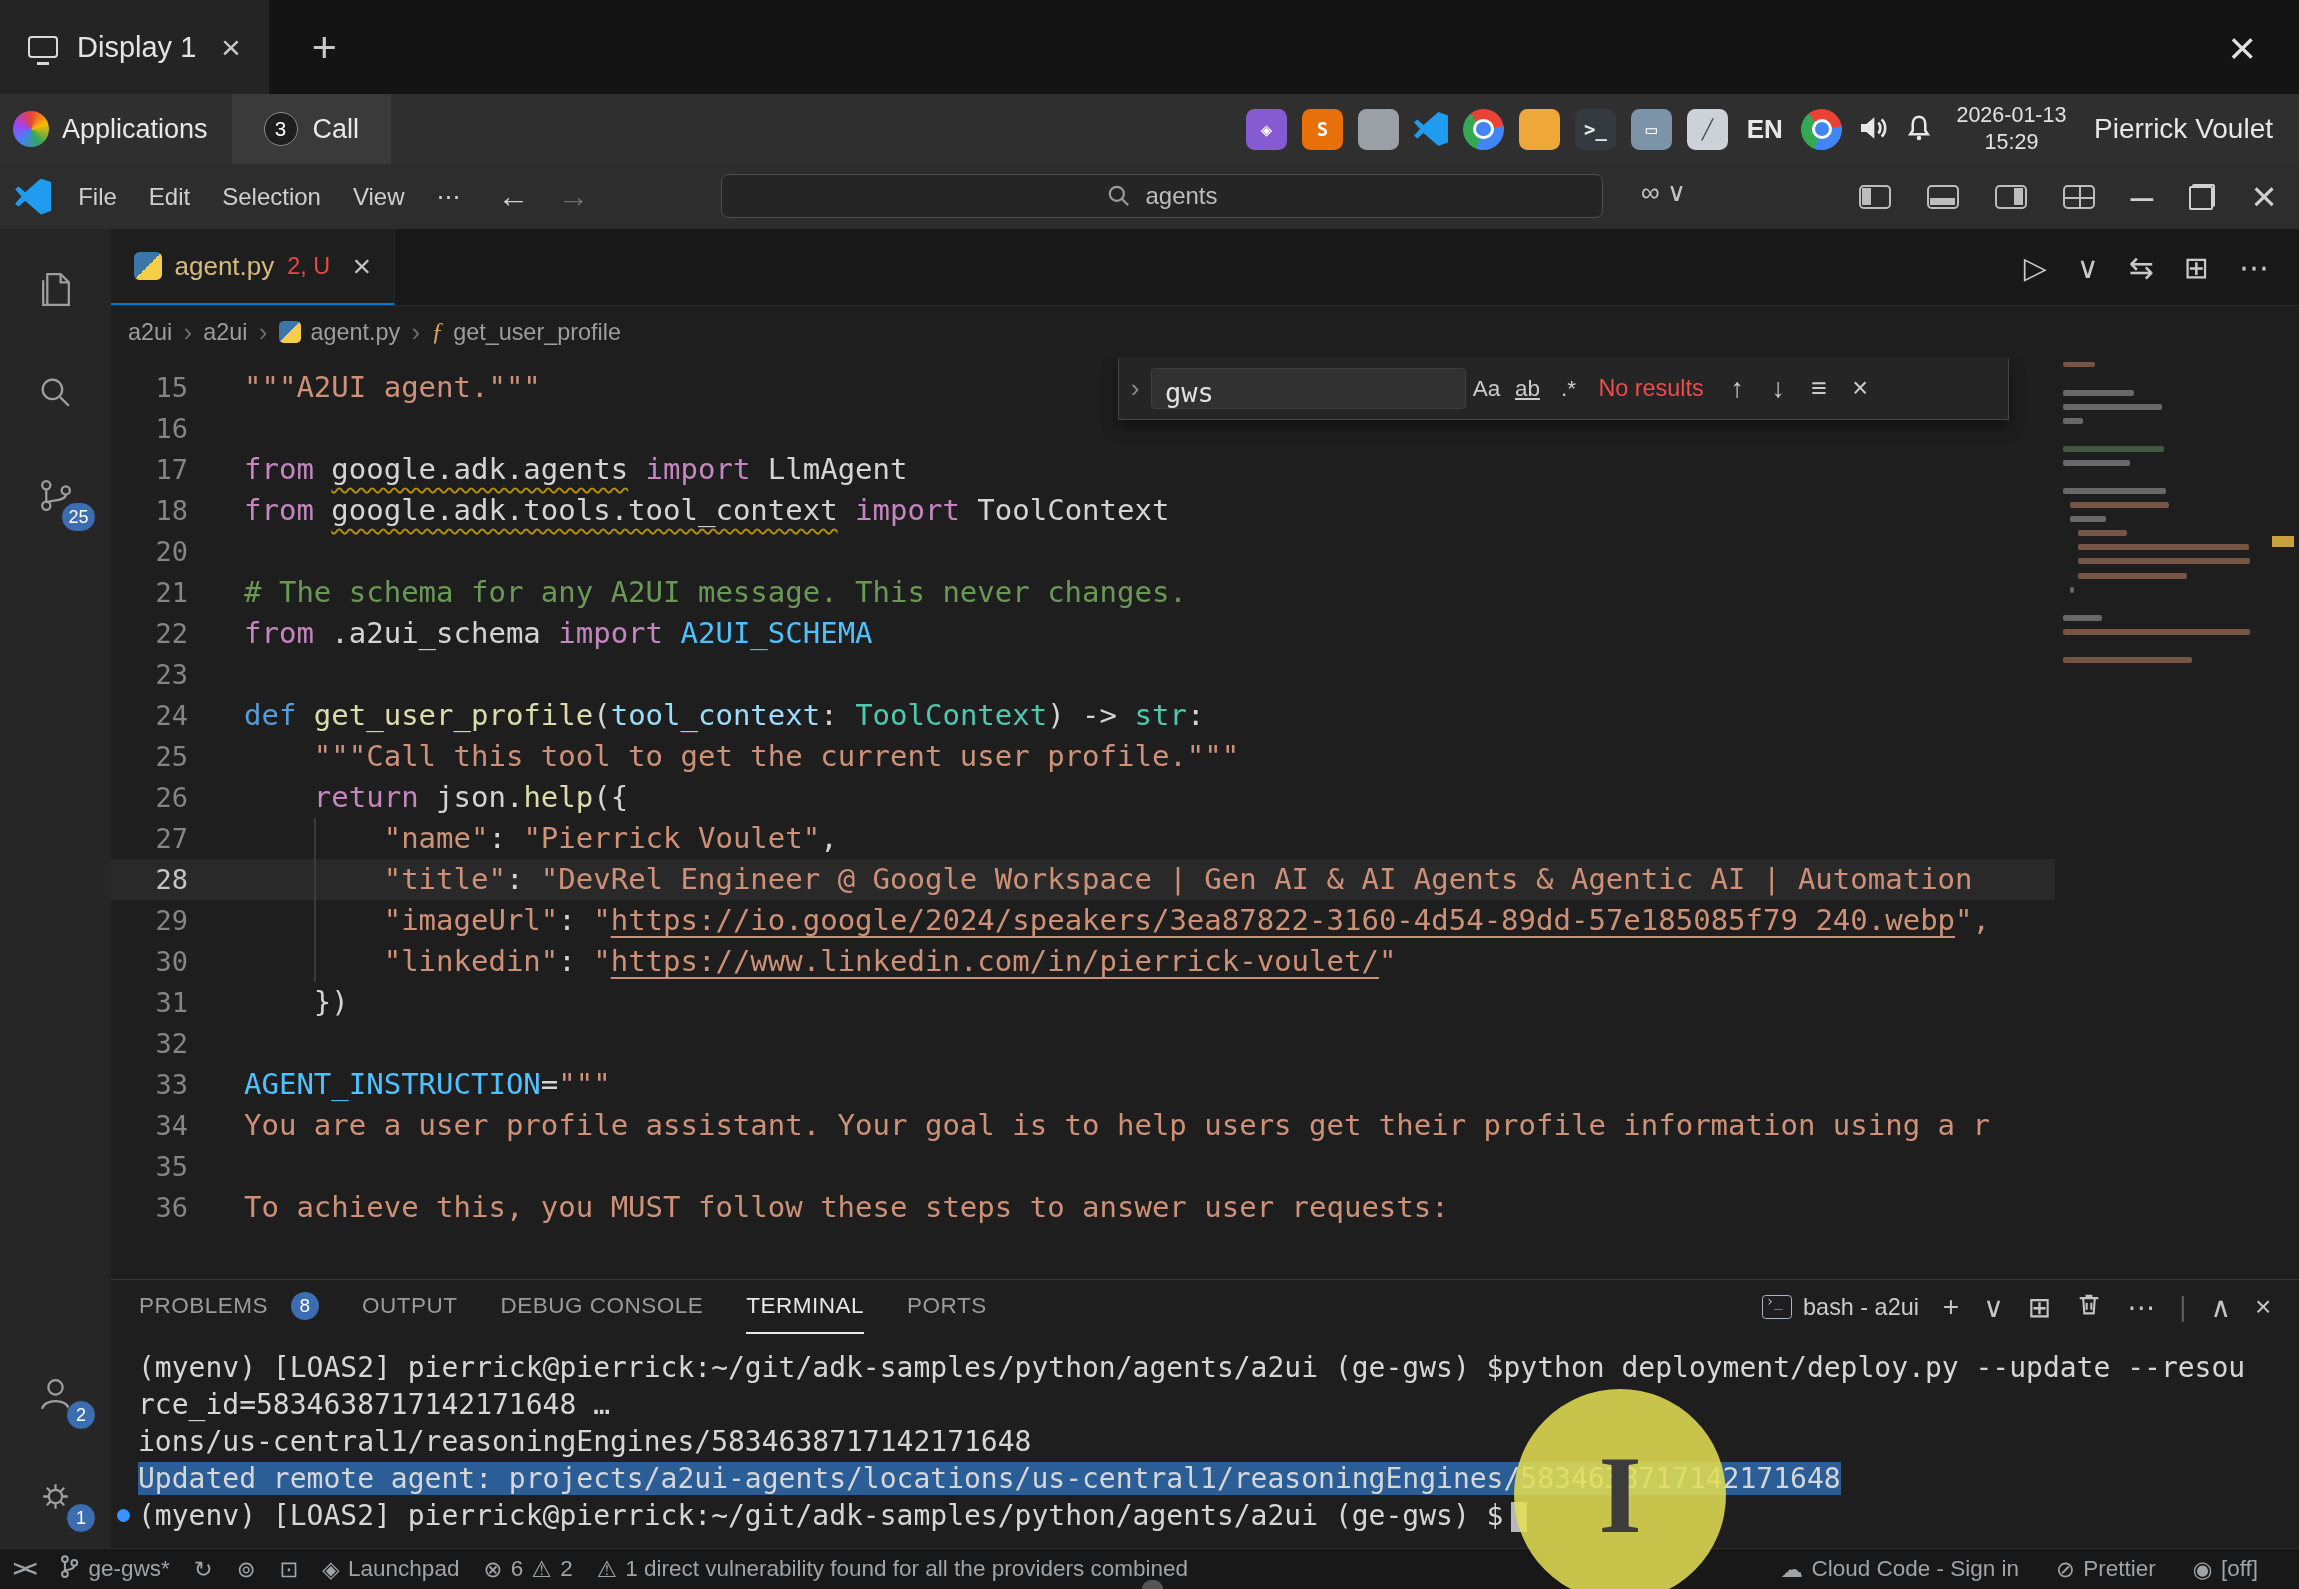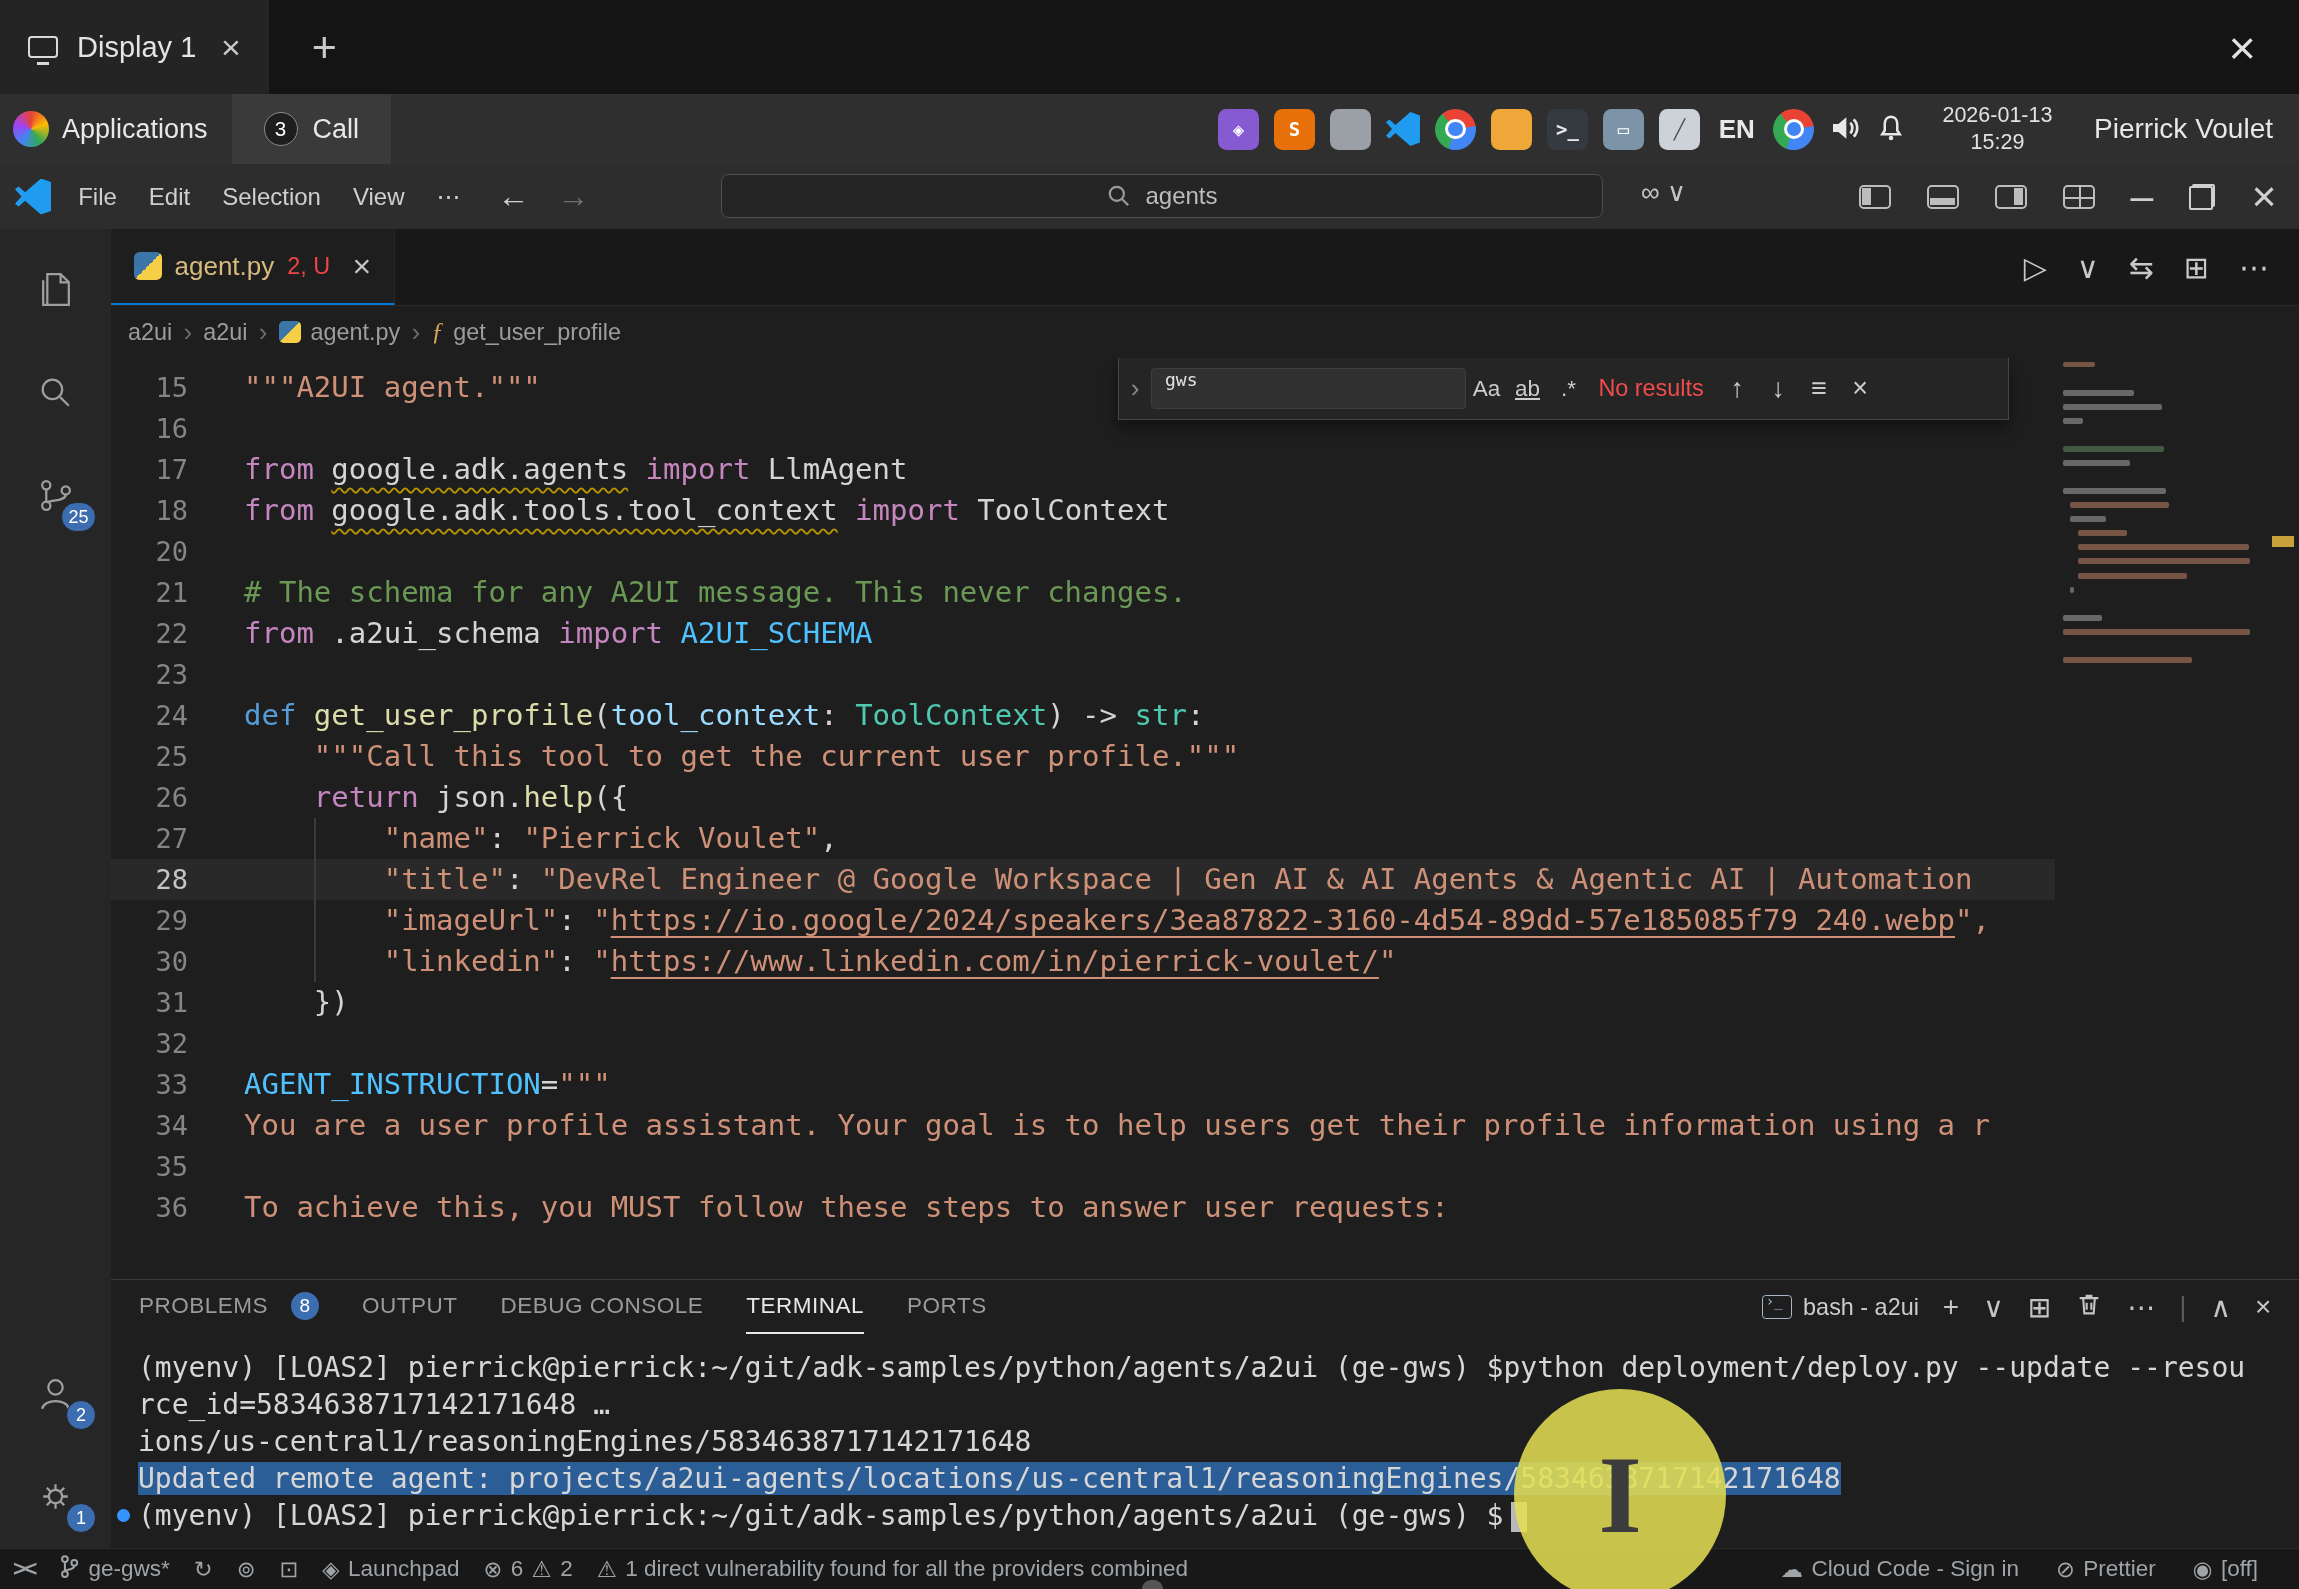--- a/index.html
+++ b/index.html
@@ -21,21 +21,21 @@
 .apps{display:flex;align-items:center;gap:13px;font-size:27px}
 .apps-icon{width:36px;height:36px;border-radius:50%;background:conic-gradient(#e94235,#fbbc04,#34a853,#4285f4,#a142f4,#e94235)}
 .win-btn{display:flex;align-items:center;gap:15px;height:100%;padding:0 32px;margin-left:24px;background:#3a3a3a;font-size:27px}
 .win-badge{width:34px;height:34px;border-radius:50%;background:#1e1e1e;border:1.9px solid #8a8a8a;display:flex;align-items:center;justify-content:center;font-size:20.6px;color:#fff}
 .tray{margin-left:auto;display:flex;align-items:center;gap:15px}
 .tray-ic{width:41px;height:41px;border-radius:8.4px;display:flex;align-items:center;justify-content:center;font-size:19px;font-weight:bold;font-family:"DejaVu Sans Mono",monospace}
 .vsc-shape{width:34px;height:34px;background:#1f9cf0;clip-path:polygon(72% 0,100% 10%,100% 90%,72% 100%,28% 62%,10% 78%,0 70%,18% 50%,0 30%,10% 22%,28% 38%)}
 .chrome-ball{width:41px;height:41px;border-radius:50%;background:conic-gradient(from -40deg,#ea4335 0 120deg,#4285f4 0 240deg,#34a853 0 360deg);position:relative}
 .chrome-ball:after{content:"";position:absolute;inset:10.3px;border-radius:50%;background:#4285f4;border:3.7px solid #fff}
 .lang{font-size:26px;font-weight:bold;margin:0 3.7px}
-.clock{display:flex;flex-direction:column;align-items:center;font-size:21.5px;line-height:1.25;color:#e2e2e2;margin:0 21px}
+.clock{display:flex;flex-direction:column;align-items:center;font-size:21.5px;line-height:1.25;color:#e2e2e2;margin:0 7px}
 .user{font-size:28px;margin:0 13px 0 5.6px;white-space:nowrap}
 
 
 .titlebar{height:65px;background:#2d2d2d;display:flex;align-items:center;padding:0 15px;color:#cfcfcf;font-size:24px;position:relative}
 .vsc-logo{width:36px;height:36px;background:#1f9cf0;clip-path:polygon(72% 0,100% 10%,100% 90%,72% 100%,28% 62%,10% 78%,0 70%,18% 50%,0 30%,10% 22%,28% 38%);margin-right:11.2px}
 .menus{display:flex;height:100%}
 .menu-item{padding:0 16px;display:flex;align-items:center}
 .navs{display:flex;gap:28px;margin-left:20.6px;font-size:32px}
 .nav-fwd{color:#6f6f6f}
 .cmd-center{position:absolute;left:721px;top:10.3px;width:882px;height:44px;background:#252525;border:0.9px solid #4f4f4f;border-radius:7.5px;display:flex;align-items:center;justify-content:center;gap:13px;color:#bdbdbd;font-size:24px}
@@ -86,21 +86,21 @@
 .cline.cur .ln{color:#c6c6c6}
 .guide{position:absolute;top:0;bottom:0;width:1.9px;background:#3a3a3a}
 .tk-kw{color:#569cd6}.tk-ctrl{color:#c586c0}.tk-str{color:#ce9178}.tk-com{color:#6a9955}
 .tk-fn{color:#dcdcaa}.tk-type{color:#4ec9b0}.tk-var{color:#9cdcfe}.tk-const{color:#4fc1ff}.tk-txt{color:#d4d4d4}
 .tk-wavy{color:#d4d4d4;text-decoration-line:underline;text-decoration-style:wavy;text-decoration-color:#b89500;text-decoration-thickness:1.9px;text-underline-offset:7.5px}
 .tk-strlink{color:#ce9178;text-decoration:underline;text-underline-offset:5.6px}
 
 
 .findw{position:absolute;top:0;left:1007px;width:891px;height:62px;background:#252526;border:0.9px solid #454545;border-top:none;box-shadow:0 7.5px 15px rgba(0,0,0,.45);display:flex;align-items:center;z-index:20;font-family:"Liberation Sans",sans-serif}
 .fgrip{width:32px;height:100%;display:flex;align-items:center;justify-content:center;color:#8a8a8a;font-size:26px}
-.find-input{width:315px;height:41px;background:#313131;border:0.9px solid #3e3e3e;border-radius:3.7px;color:#e2e2e2;font-size:18px;display:flex;align-items:flex-start;padding:0 13px;font-family:"DejaVu Sans Mono",monospace}
+.find-input{width:315px;height:41px;background:#313131;border:0.9px solid #3e3e3e;border-radius:3.7px;color:#e2e2e2;font-size:27px;display:flex;align-items:flex-end;padding:0 13px;font-family:"DejaVu Sans Mono",monospace}
 .fopt{width:41px;height:41px;display:flex;align-items:center;justify-content:center;color:#cccccc;font-size:22.5px;border-radius:5.6px}
 .fopt-ww{text-decoration:underline}
 .fresults{margin:0 13px 0 9.4px;color:#f14c4c;font-size:23.4px;white-space:nowrap}
 .fnav{width:41px;height:41px;display:flex;align-items:center;justify-content:center;color:#cccccc;font-size:27px}
 
 
 .minimap{position:absolute;top:0;right:34px;width:210px;height:100%;z-index:5}
 .mmbar{position:absolute;height:5.6px;border-radius:1.9px;opacity:.6}
 .ruler{position:absolute;top:0;right:0;width:34px;height:100%}
 .ruler-mark{position:absolute;top:178px;right:4.7px;width:22.5px;height:11.2px;background:#c8a03c}

